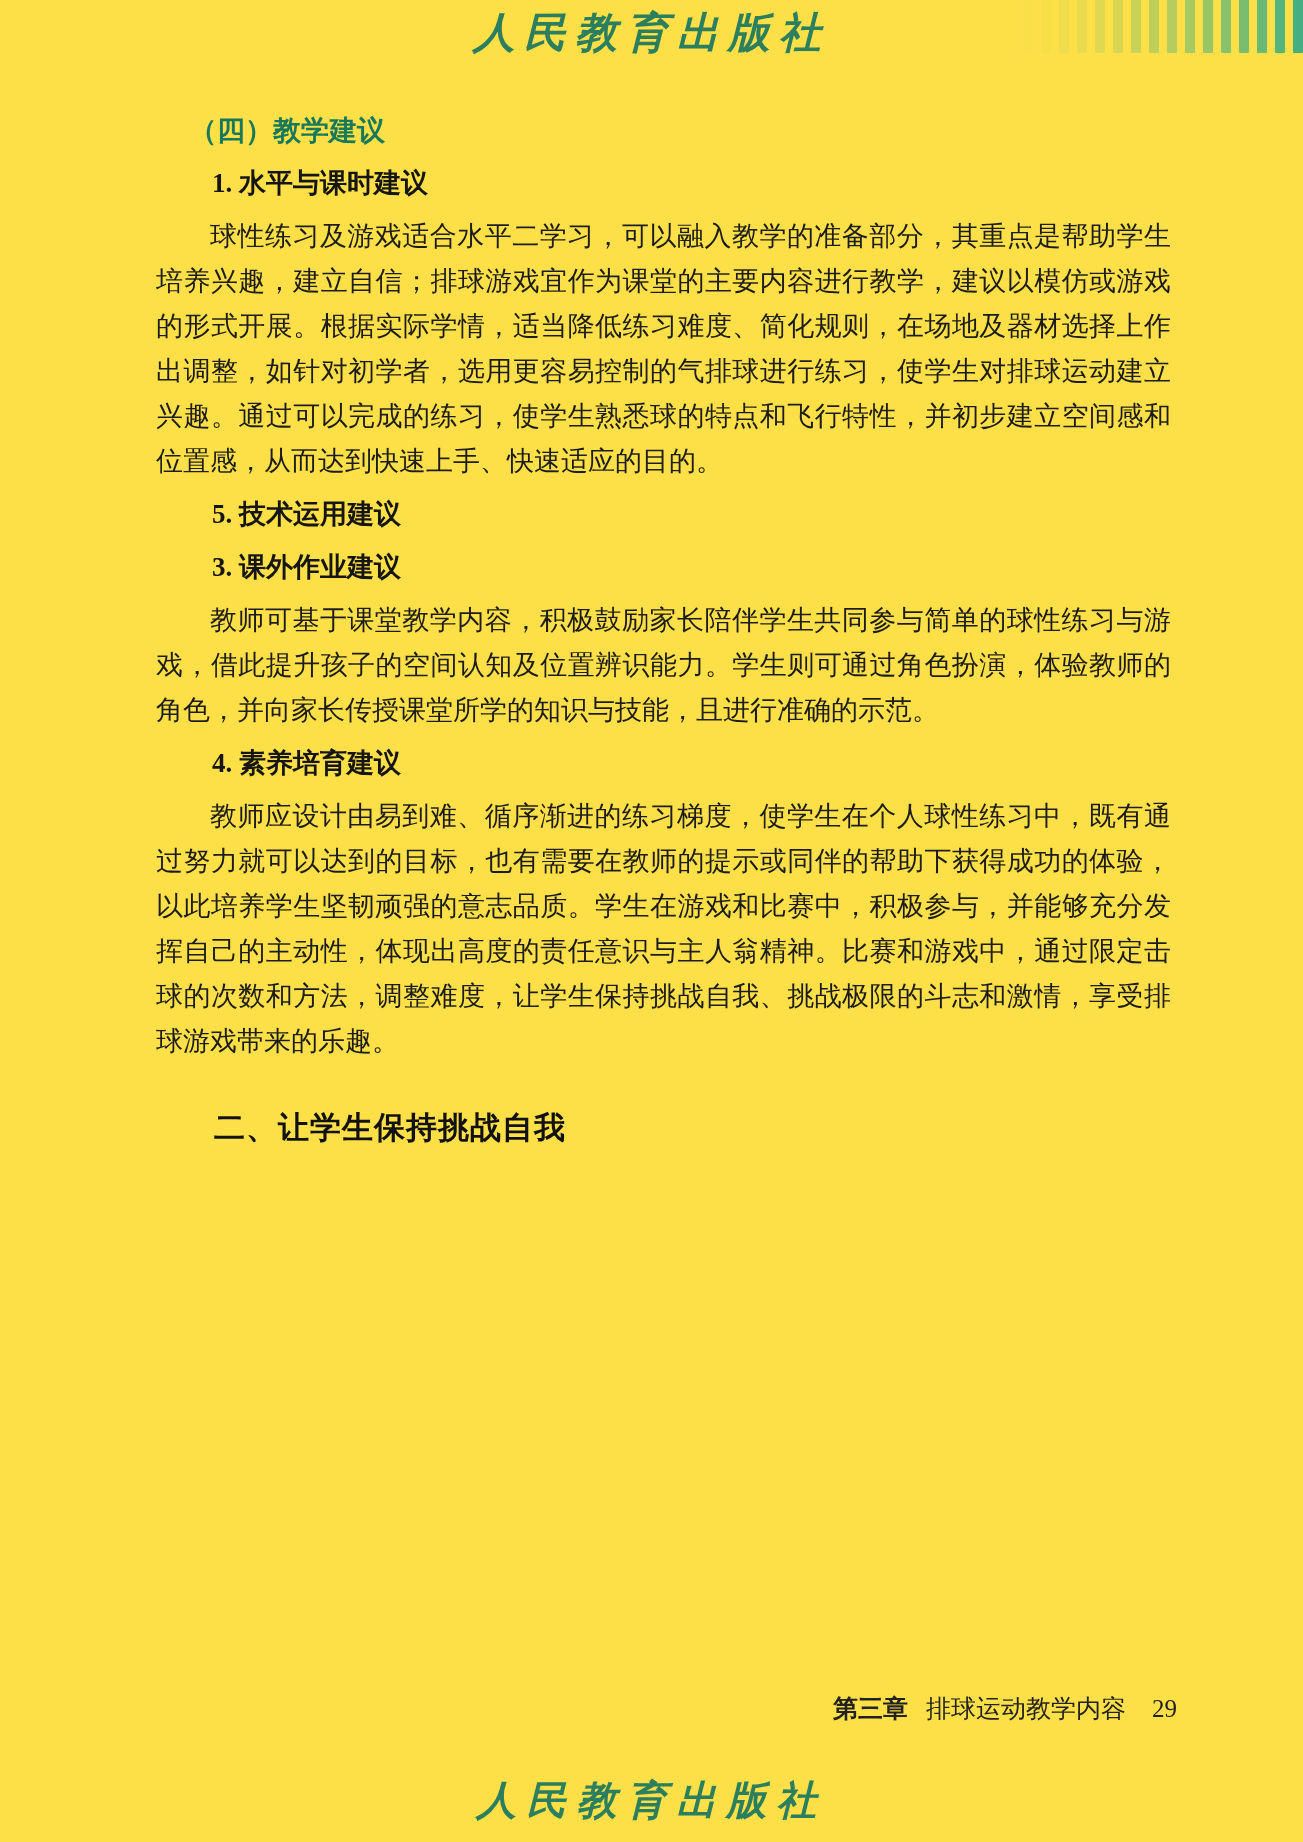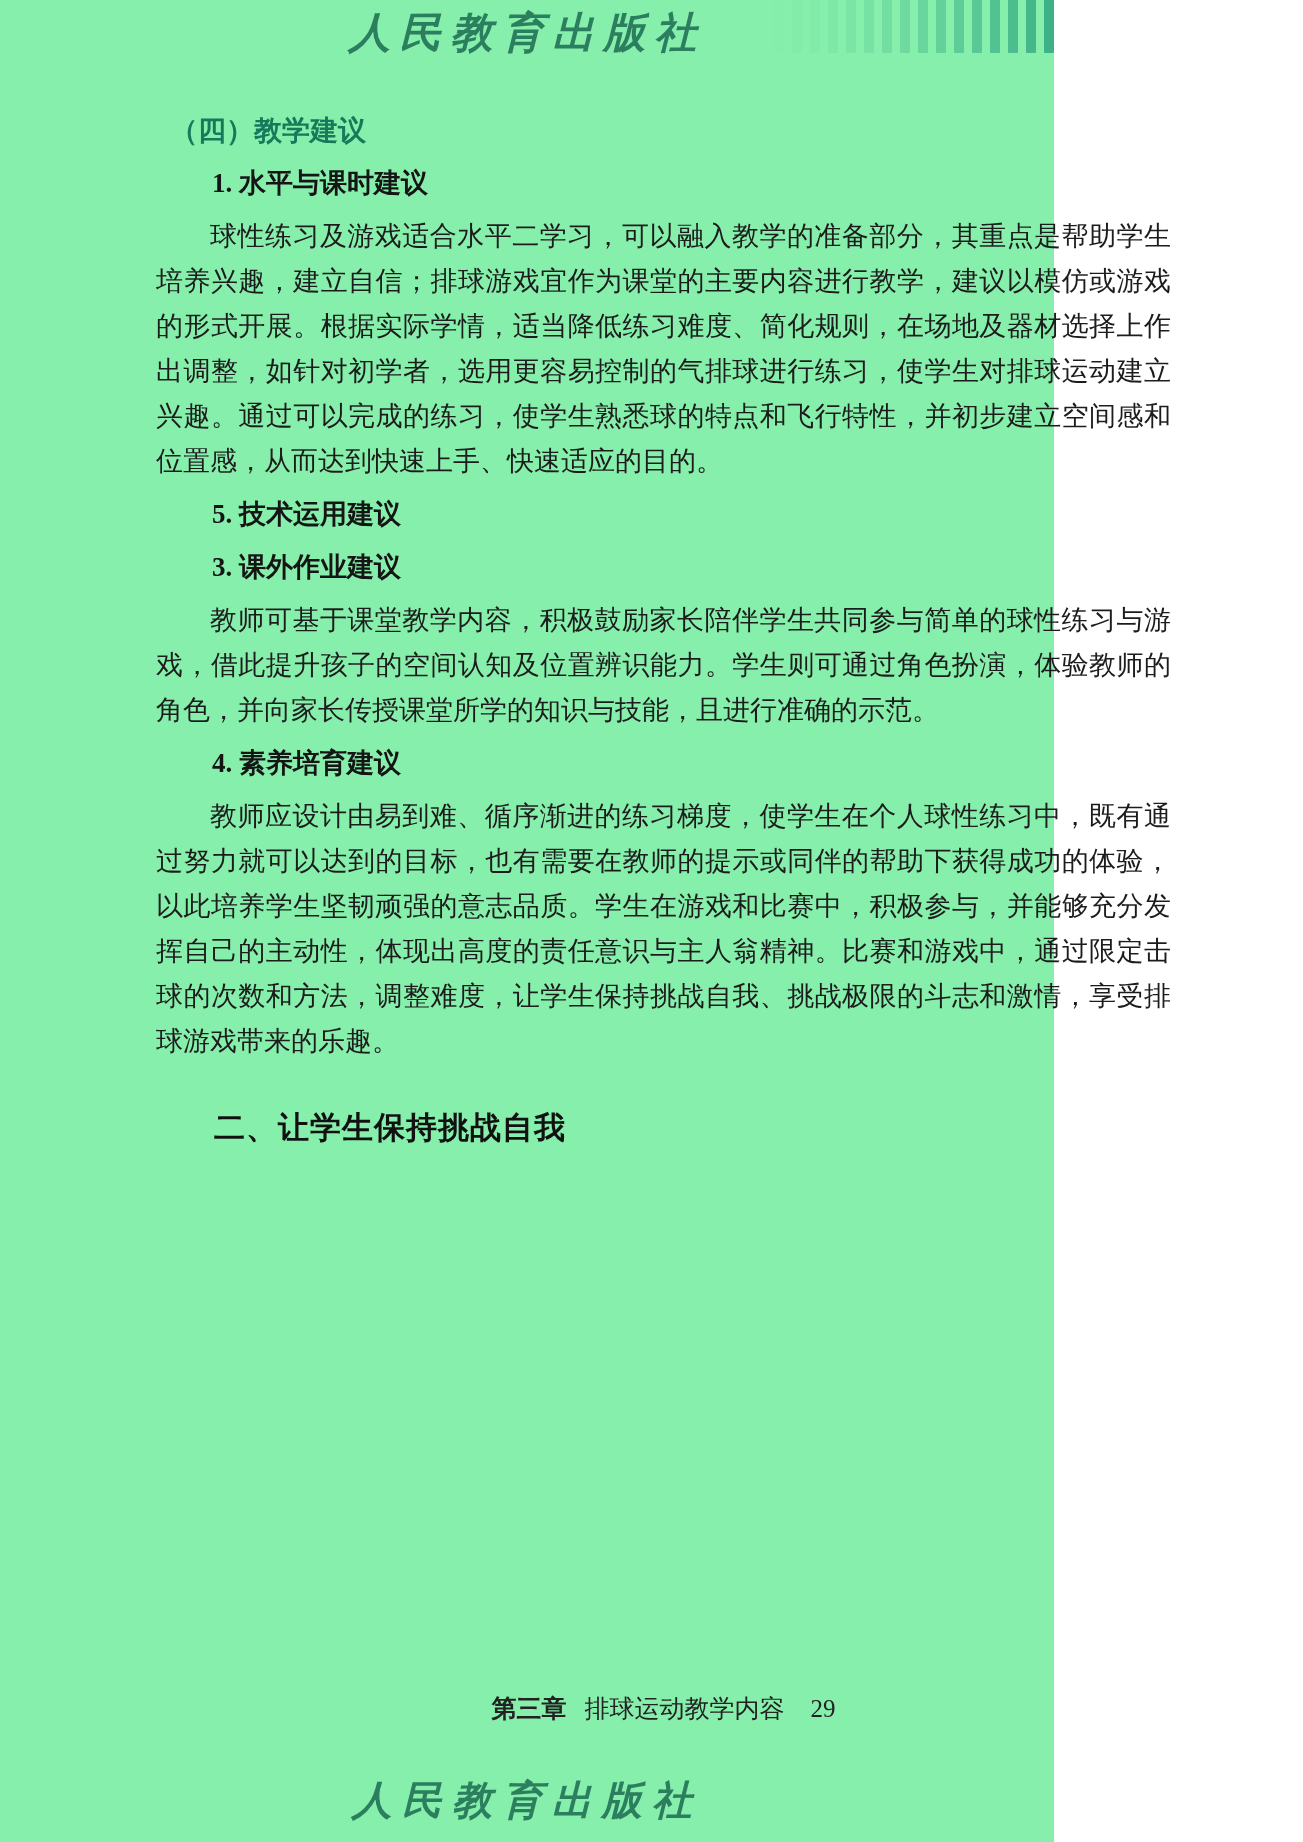--- a/index.html
+++ b/index.html
@@ -4,41 +4,41 @@
 <style>
   html,body{margin:0;padding:0;}
   body{
     width:1303px;height:1842px;
     background:#ffffff;
     font-family:"Liberation Serif","DejaVu Serif",serif;
     color:#1c1c1c;
     position:relative;
     overflow:hidden;
   }
-  .page{position:relative;width:1054px;height:1842px;background:#86efac;}
+  .page{position:relative;width:1303px;height:1842px;background:#fde047;}
 
   
   .top-logo{
     position:absolute;top:8px;left:50%;transform:translateX(-50%);
     font-size:42px;line-height:50px;font-style:italic;font-weight:bold;
     letter-spacing:9px;white-space:nowrap;
   }
   .logo-green{color:#2b7e5e;}
   .bars{
     position:absolute;top:0;right:0;height:53px;
     display:flex;align-items:flex-start;gap:8px;
   }
   .bars .bar{width:10px;height:53px;border-radius:0 0 1px 1px;}
 
   
   main{
     position:absolute;top:108px;left:150px;width:1027px;
   }
   .green-heading{
-    margin:0 0 0 20px;
+    margin:0 0 0 39px;
     font-family:"Liberation Sans","DejaVu Sans",sans-serif;
     font-weight:bold;font-size:28px;line-height:45px;
     color:#17795a;
   }
   .sub-heading{
     margin:8px;padding-left:54px;
     font-family:Liberation Serif, serif;
     font-weight:bold;font-size:27px;line-height:45px;color:#151515;
   }
   p.body-para{
@@ -49,21 +49,21 @@
   .big-heading{
     margin:40px 0 6px 64px;
     font-family:"Liberation Sans","DejaVu Sans",sans-serif;
     font-weight:bold;font-size:31px;line-height:48px;color:#111;
     letter-spacing:1px;
   }
 
   
   .folio{
     position:absolute;top:1692px;left:150px;width:1027px;
-    text-align:center;font-size:25px;line-height:32px;color:#222;
+    text-align:right;font-size:25px;line-height:32px;color:#222;
     white-space:nowrap;
   }
   .folio .chapter-label{
     font-family:"Liberation Sans","DejaVu Sans",sans-serif;
     font-weight:bold;margin-right:18px;
   }
   .folio .chapter-title{
     font-family:"Liberation Serif","DejaVu Serif",serif;
   }
   .folio .page-number{

